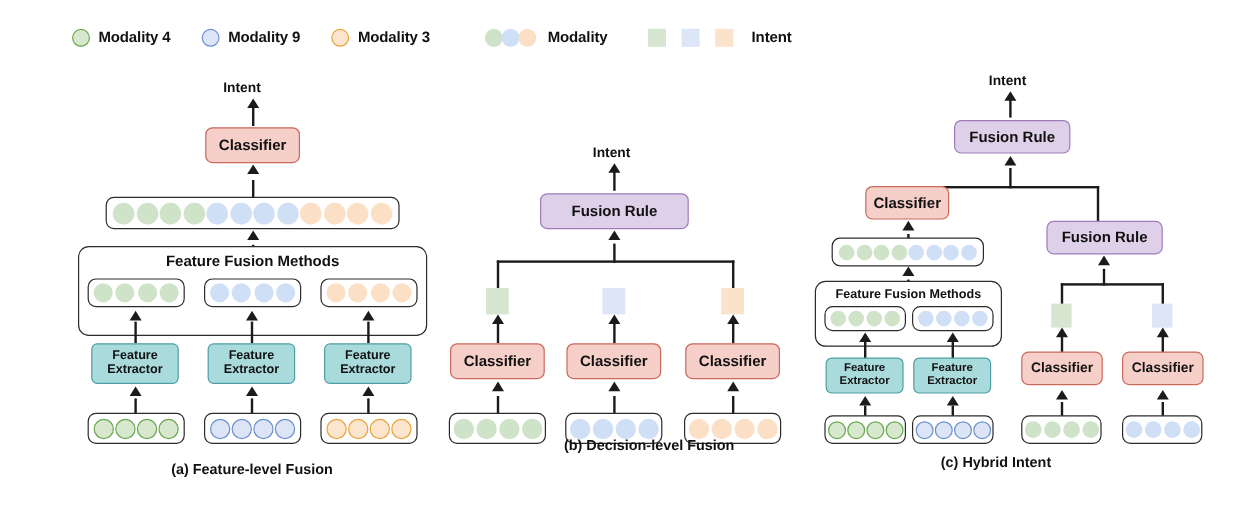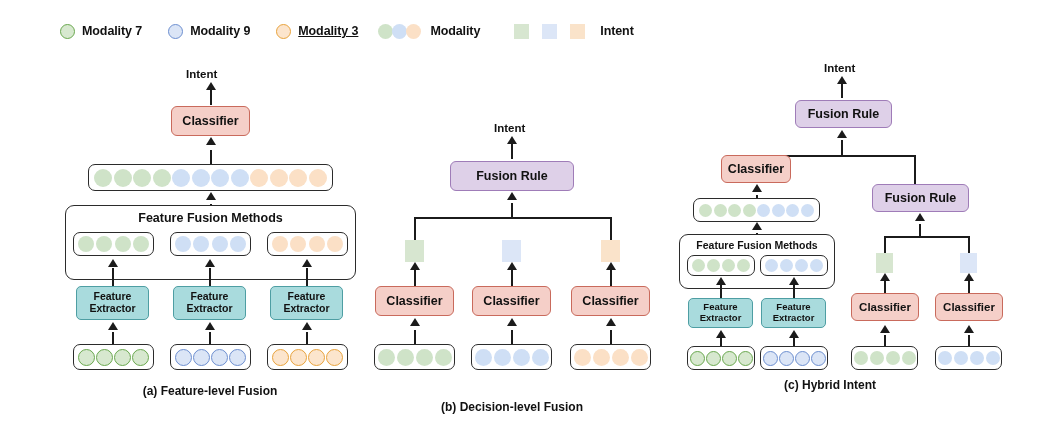--- a/index.html
+++ b/index.html
@@ -47,29 +47,29 @@
 </style>
 </head>
 <body>
 
 <div class="root">
 
   <div class="legend">
 
     <div class="lg-group" style="margin-right:26px;">
       <span class="lg-circle" style="background:#d7e8cf;border:1.6px solid #6aa84f;margin-right:7px;"></span>
-      <span class="lg-label">Modality 7</span>
+      <span class="lg-label">Modality 4</span>
     </div>
 
     <div class="lg-group" style="margin-right:26px;">
       <span class="lg-circle" style="background:#dbe5f6;border:1.6px solid #6d8fd0;margin-right:7px;"></span>
       <span class="lg-label">Modality 9</span>
     </div>
 
-    <div class="lg-group" style="margin-right:20px;text-decoration:underline;">
+    <div class="lg-group" style="margin-right:46px;">
       <span class="lg-circle" style="background:#fce5cd;border:1.6px solid #e8a33d;margin-right:7px;"></span>
       <span class="lg-label">Modality 3</span>
     </div>
 
     <div class="lg-group" style="margin-right:34px;">
       <span class="lg-circle" style="background:#cfe3c8;"></span>
       <span class="lg-circle" style="background:#cfdff5;margin-left:-1px;"></span>
       <span class="lg-circle" style="background:#fbe0c6;margin-left:-1px;margin-right:9px;"></span>
       <span class="lg-label">Modality</span>
     </div>
@@ -234,21 +234,21 @@
         <span class="dot" style="width: 17px; height: 17px; background: rgb(207, 223, 245); margin-left: 2px;"></span>
         <span class="dot" style="width: 17px; height: 17px; background: rgb(207, 223, 245); margin-left: 2px;"></span>
       </div>
     <div class="vec" style="left:570px;top:344px;width:81px;height:26px;">
         <span class="dot" style="width: 17px; height: 17px; background: rgb(251, 224, 198); margin-left: 0px;"></span>
         <span class="dot" style="width: 17px; height: 17px; background: rgb(251, 224, 198); margin-left: 2px;"></span>
         <span class="dot" style="width: 17px; height: 17px; background: rgb(251, 224, 198); margin-left: 2px;"></span>
         <span class="dot" style="width: 17px; height: 17px; background: rgb(251, 224, 198); margin-left: 2px;"></span>
       </div>
 
-    <div class="caption" style="left:412px;top:400px;width:200px;">(b) Decision-level Fusion</div>
+    <div class="caption" style="left:412px;top:364px;width:200px;text-align:right;">(b) Decision-level Fusion</div>
   </div>
 
   <div>
 
     <div class="tlabel" style="left:824px;top:62px;">Intent</div>
 
     <div class="ln vln" style="left:841px;top:81px;height:17px;"></div>
     <div class="arrow" style="left:837px;top:76px;"></div>
 
     <div class="node fusionrule" style="left:795px;top:100px;width:97px;height:28px;">Fusion Rule</div>

